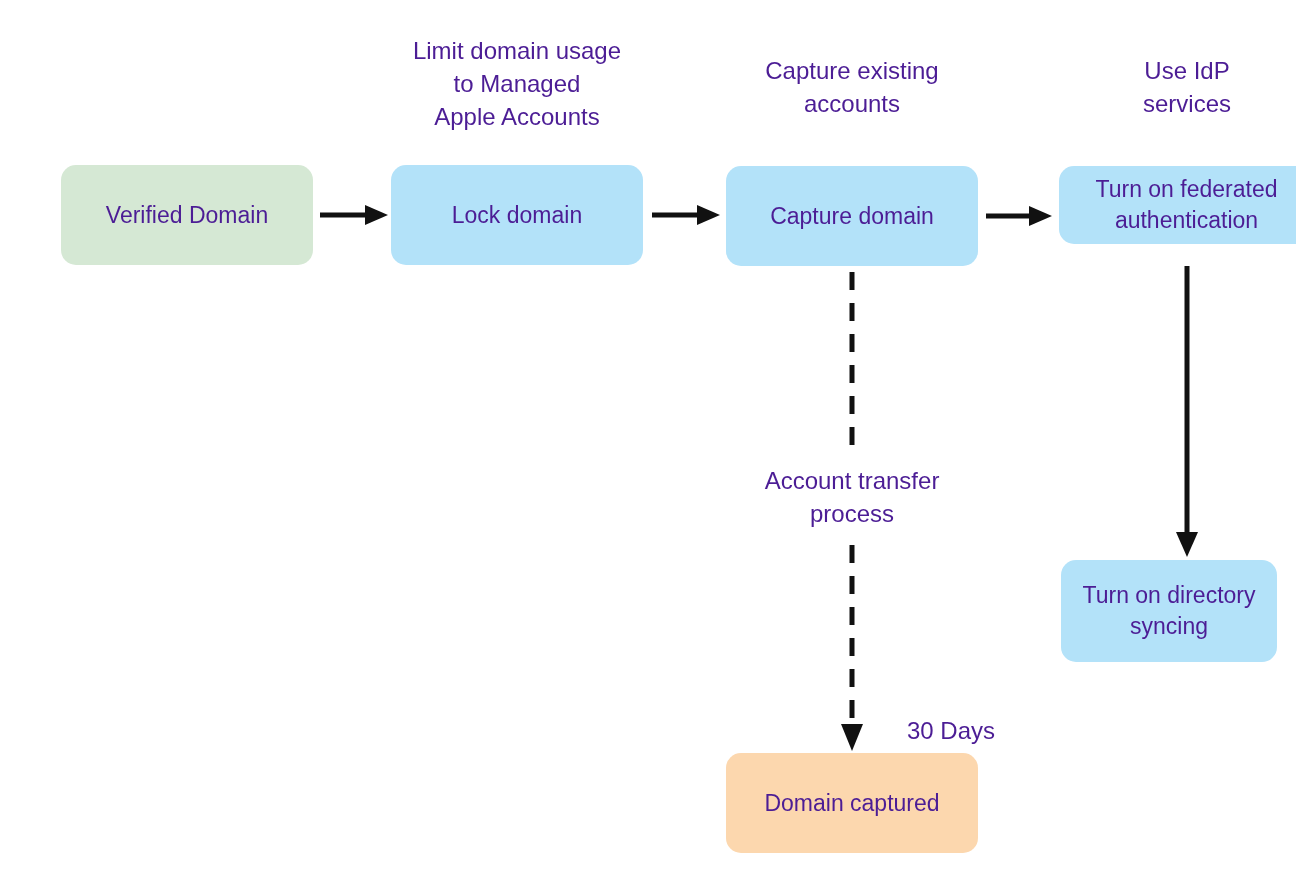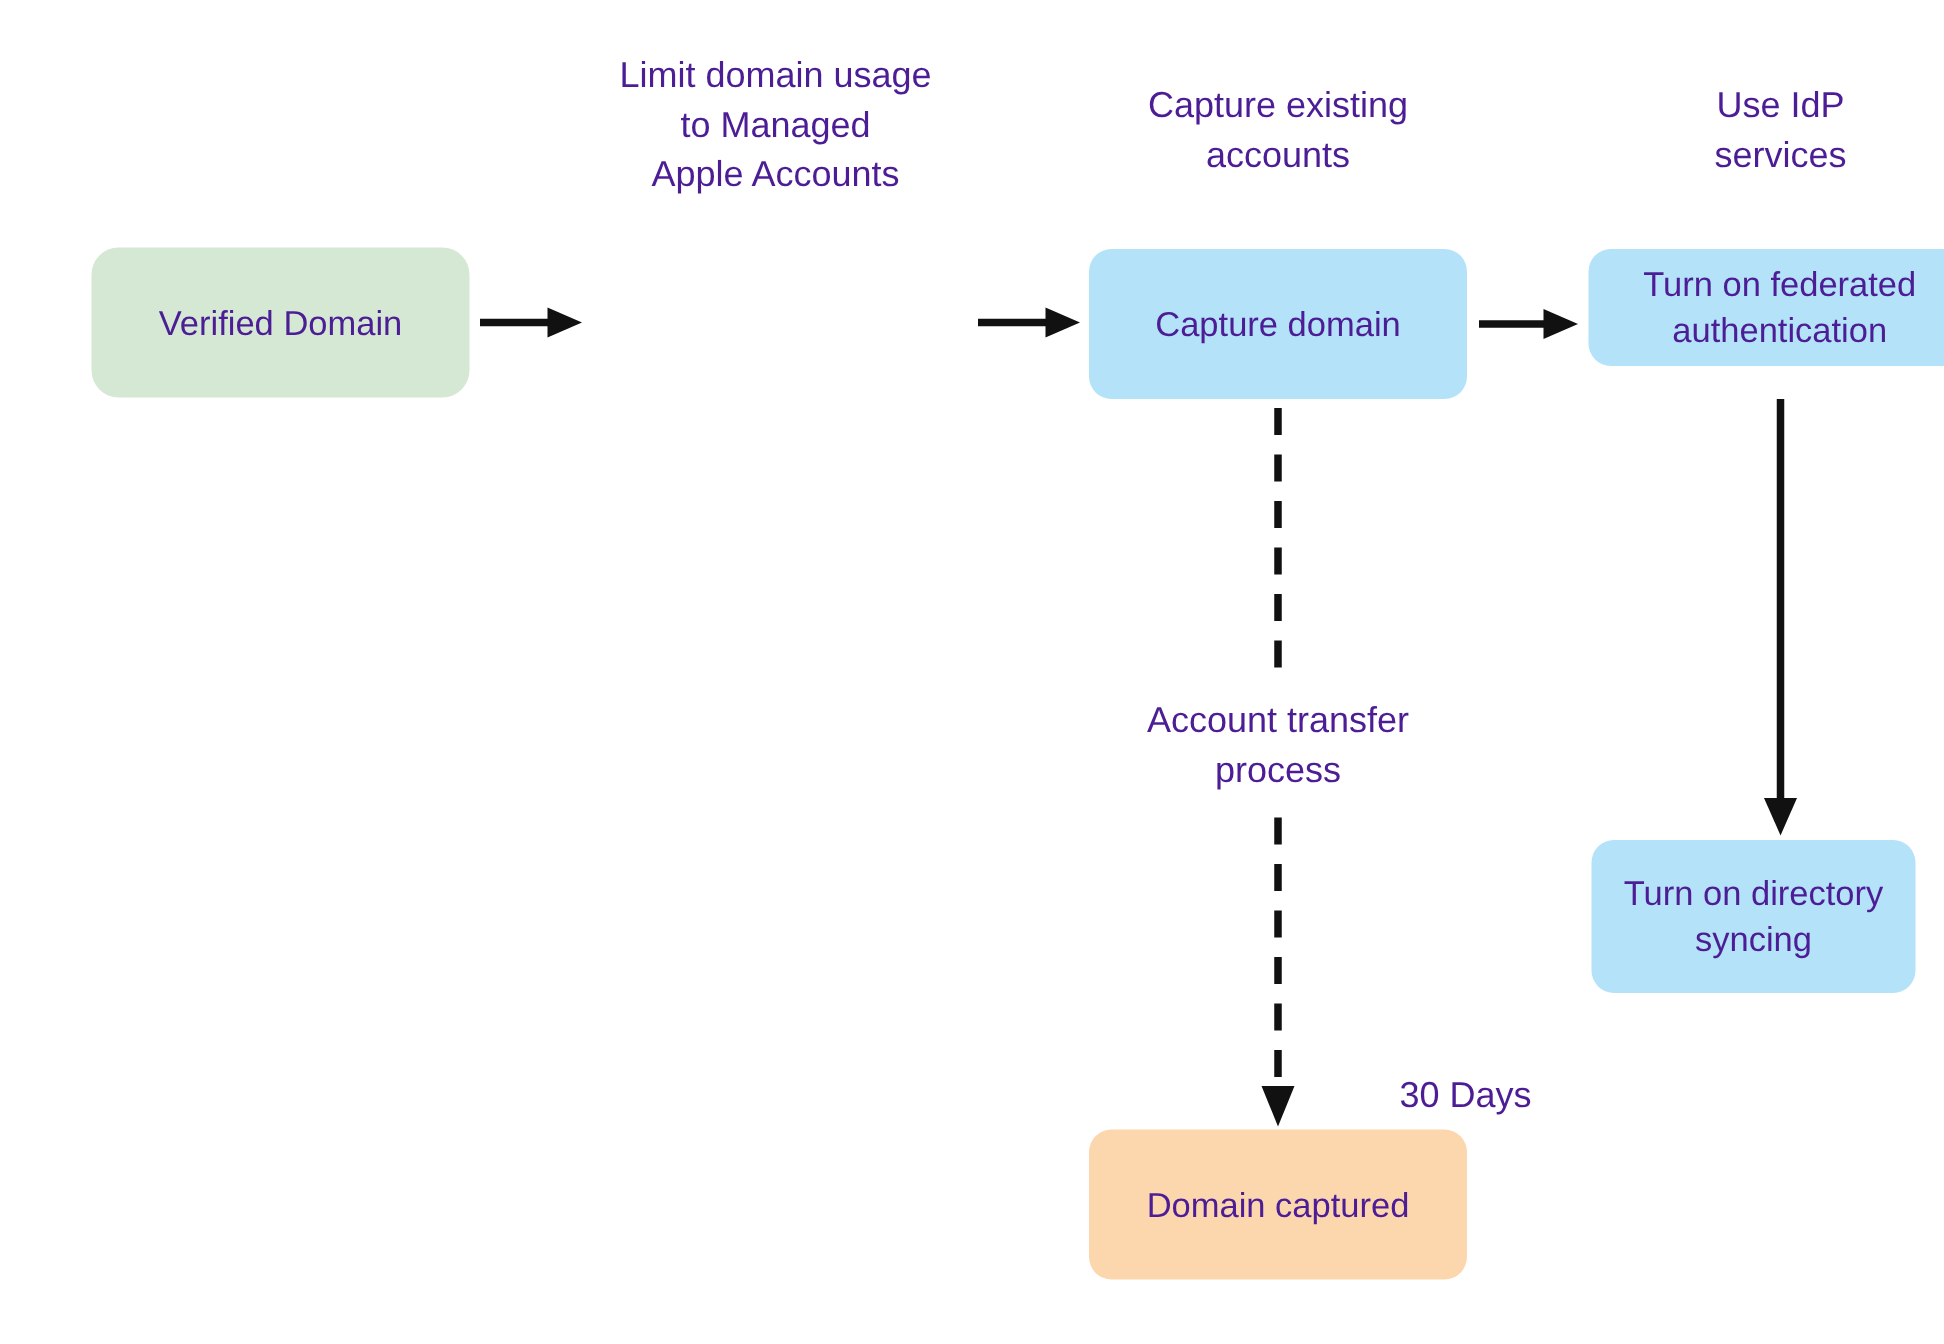--- a/index.html
+++ b/index.html
@@ -28,39 +28,39 @@
     position: absolute;
     border-radius: 15px;
     display: flex;
     align-items: center;
     justify-content: center;
     text-align: center;
     font-size: 23px;
     line-height: 31px;
     white-space: pre-line;
   }
-  #node-verified  { left: 25px;   top: 165px; width: 252px; height: 100px; border-radius: 18px; }
+  #node-verified  { left: 25px;   top: 165px; width: 252px; height: 100px; }
   #node-lock      { left: 355px;  top: 165px; width: 252px; height: 100px; }
   #node-capture   { left: 690px;  top: 166px; width: 252px; height: 100px; }
   #node-federated { left: 1023px; top: 166px; width: 255px; height: 78px; }
   #node-directory { left: 1025px; top: 560px; width: 216px; height: 102px; }
   #node-captured  { left: 690px;  top: 753px; width: 252px; height: 100px; }
 
   .annotation {
     position: absolute;
     text-align: center;
     font-size: 24px;
     line-height: 33px;
     white-space: pre-line;
   }
   #label-limit    { left: 327px;  top: 34px;  width: 308px; }
   #label-existing { left: 666px;  top: 54px;  width: 300px; }
   #label-idp      { left: 1001px; top: 54px;  width: 300px; }
   #label-transfer { left: 666px;  top: 464px; width: 300px; }
-  #label-30days   { left: 845px;  top: 714px; width: 140px; text-align: right; }
+  #label-30days   { left: 845px;  top: 714px; width: 140px; text-align: center; }
 </style>
 </head>
 <body>
 
 <div class="canvas">
 
   <svg class="arrow-layer" viewBox="0 0 1296 896">
 
     <line x1="284" y1="215" x2="331" y2="215" stroke-width="5" stroke="#111111"></line>
     <polygon points="329,205 329,225 352,215" fill="#111111"></polygon>
@@ -89,20 +89,21 @@
   <div class="annotation" id="label-idp">Use IdP
 services</div>
 
   <div class="annotation" id="label-transfer">Account transfer
 process</div>
 
   <div class="annotation" id="label-30days">30 Days</div>
 
   <div class="node" id="node-verified" style="background: rgb(213, 232, 212);">Verified Domain</div>
 
+  <div class="node" id="node-lock" style="background: rgb(179, 226, 249);">Lock domain</div>
 
   <div class="node" id="node-capture" style="background: rgb(179, 226, 249);">Capture domain</div>
 
   <div class="node" id="node-federated" style="background: rgb(179, 226, 249);">Turn on federated
 authentication</div>
 
   <div class="node" id="node-directory" style="background: rgb(179, 226, 249);">Turn on directory
 syncing</div>
 
   <div class="node" id="node-captured" style="background: rgb(252, 215, 174);">Domain captured</div>

